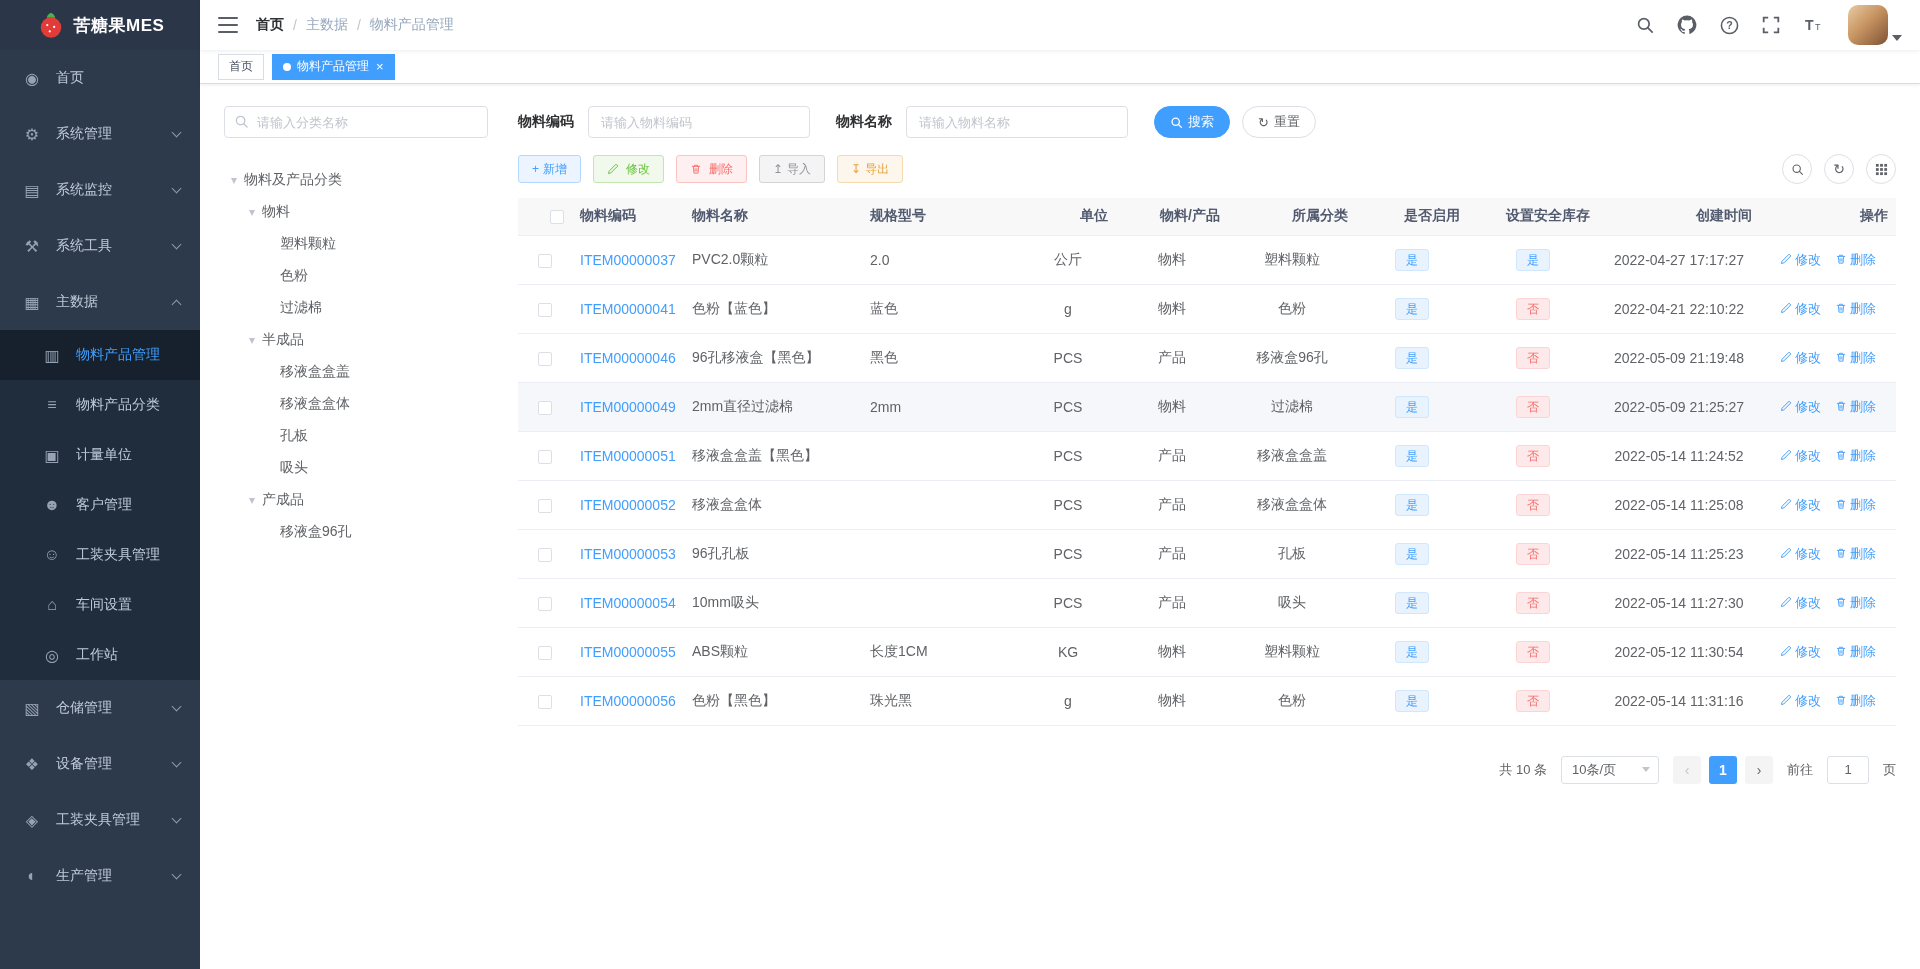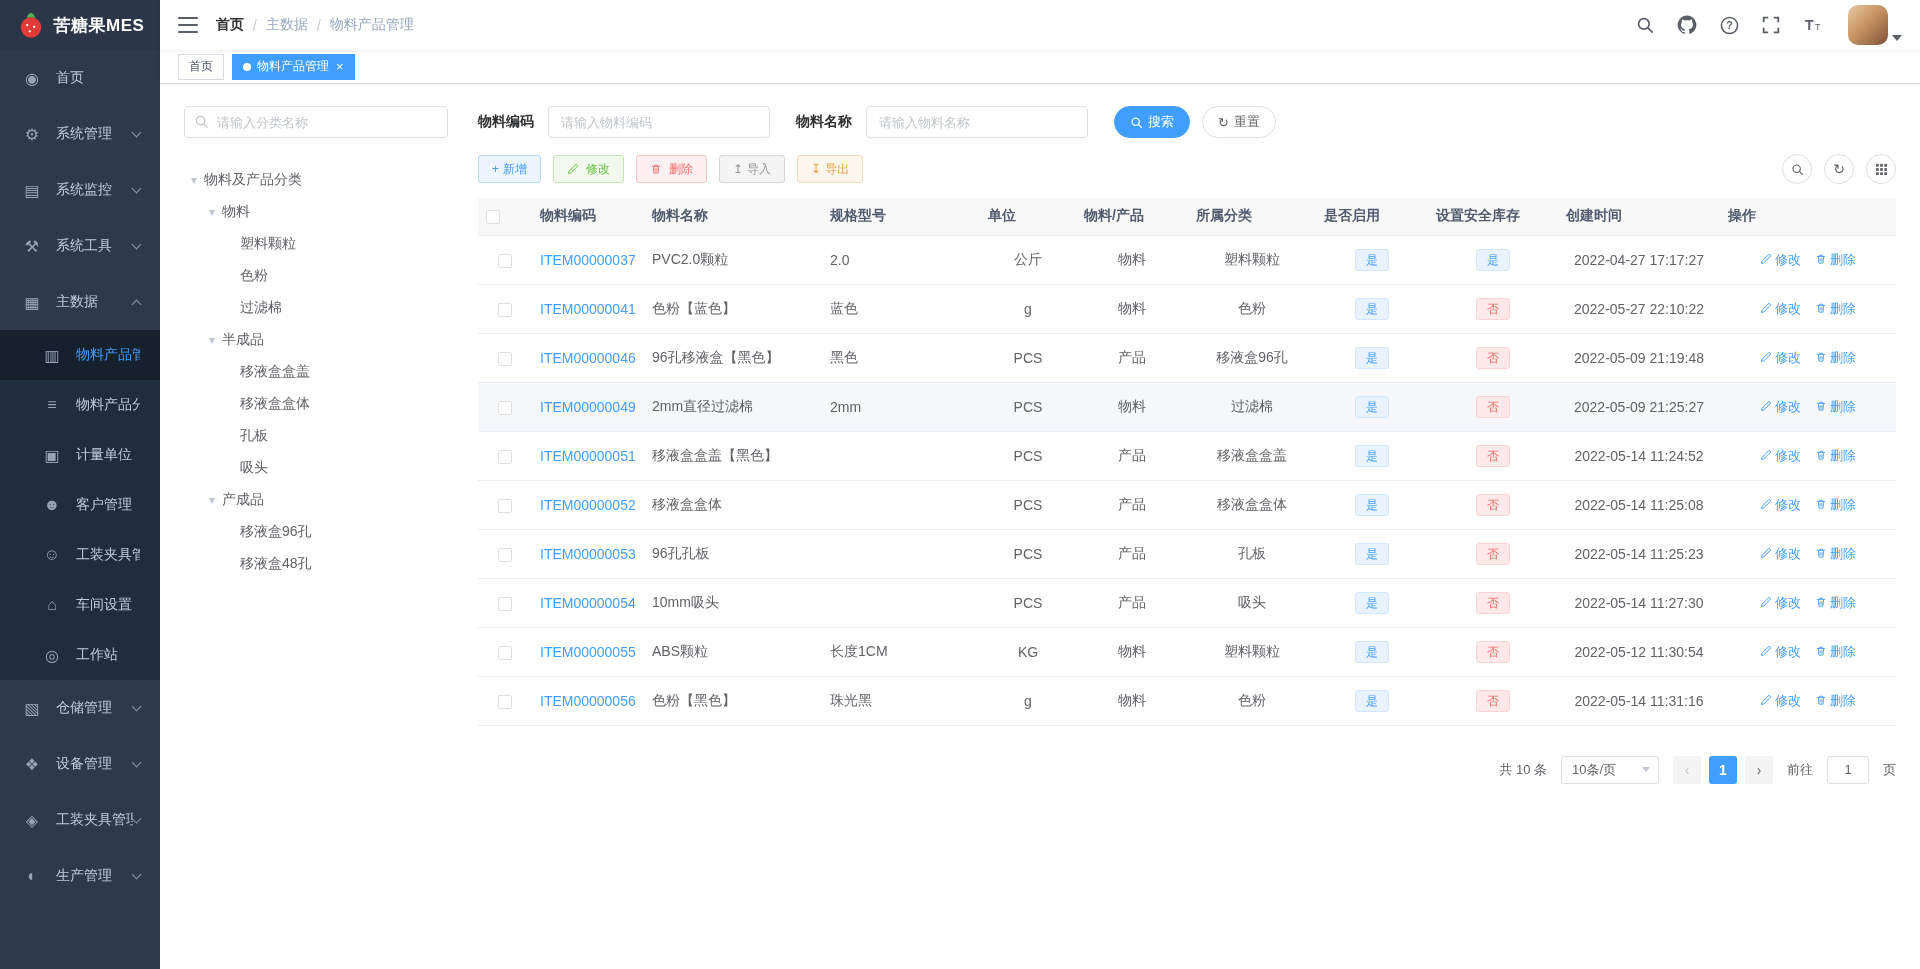--- a/index.html
+++ b/index.html
@@ -2,21 +2,21 @@
 <html><head>
 <meta charset="utf-8">
 <style>
   *{box-sizing:border-box;margin:0;padding:0}
   html,body{width:1920px;height:969px;overflow:hidden}
   body{font-family:"Liberation Sans","DejaVu Sans",sans-serif;font-size:14px;color:#303133;background:#fff;
        --accent:#409eff;--success:#67c23a;--danger:#f56c6c;--warning:#e6a23c;--info:#909399}
   .app{display:flex;width:100%;height:100%}
 
   
-  .sidebar{width:160px;height:100%;background:#2d3a4b;flex-shrink:0;color:#bfcbd9;overflow:hidden}
+  .sidebar{width:200px;height:100%;background:#2d3a4b;flex-shrink:0;color:#bfcbd9;overflow:hidden}
   .logo{height:50px;display:flex;align-items:center;justify-content:center;gap:8px;background:#2b3649}
   .logo-title{color:#fff;font-weight:700;font-size:17px;letter-spacing:.5px}
   .menu-item{height:56px;display:flex;align-items:center;padding:0 20px;cursor:pointer;font-size:14px;color:#bfcbd9}
   .mi-icon{width:24px;margin-right:12px;text-align:center;font-size:16px;color:#97a3b4;flex-shrink:0}
   .mi-label{white-space:nowrap;overflow:hidden}
   .chev{margin-left:auto;width:7px;height:7px;border-right:1.5px solid #8f9bab;border-bottom:1.5px solid #8f9bab;transform:rotate(45deg);margin-top:-4px}
   .chev.up{transform:rotate(-135deg);margin-top:4px}
   .submenu{background:#1f2d3d}
   .sub-item{height:50px;display:flex;align-items:center;padding:0 20px 0 40px;cursor:pointer;font-size:14px;color:#bfcbd9}
   .sub-item.active{color:var(--accent);background:#16212d}
@@ -68,21 +68,21 @@
   .mbtn{height:28px;padding:0 13px;border-radius:3px;font-size:12px;cursor:pointer;display:inline-flex;align-items:center;gap:4px;margin-right:12px;border:1px solid}
   .m-add{background:#ecf5ff;border-color:#b3d8ff;color:var(--accent)}
   .m-edit{background:#f0f9eb;border-color:#c2e7b0;color:var(--success)}
   .m-del{background:#fef0f0;border-color:#fbc4c4;color:var(--danger)}
   .m-imp{background:#f4f4f5;border-color:#d3d4d6;color:var(--info)}
   .m-exp{background:#fdf6ec;border-color:#f5dab1;color:var(--warning)}
   .tb-right{margin-left:auto;display:flex;align-items:center;gap:12px}
   .cbtn{width:30px;height:30px;border-radius:50%;border:1px solid #dcdfe6;background:#fff;color:#606266;cursor:pointer;display:inline-flex;align-items:center;justify-content:center;font-size:14px}
 
   table{width:100%;border-collapse:collapse;table-layout:fixed;font-size:14px}
-  thead th{background:#f8f8f9;color:#515a6e;font-weight:700;height:37px;padding:0 8px;border-bottom:1px solid #ebeef5;text-align:left;white-space:nowrap}
+  thead th{background:#f8f8f9;color:#515a6e;font-weight:700;height:37px;padding:0 8px;border-bottom:1px solid #ebeef5;text-align:right;white-space:nowrap}
   thead th.al{text-align:left}
   tbody td{height:49px;padding:0 8px;border-bottom:1px solid #ebeef5;color:#606266;text-align:center;white-space:nowrap;overflow:hidden}
   tbody td.al{text-align:left}
   tr.hl td{background:#f5f7fa}
   .checkbox{display:inline-block;width:14px;height:14px;border:1px solid #dcdfe6;border-radius:2px;background:#fff;cursor:pointer;vertical-align:middle}
   .code-link{color:var(--accent);cursor:pointer;text-decoration:none}
   .badge{display:inline-block;min-width:34px;padding:4px 8px;font-size:12px;line-height:1;border-radius:3px;cursor:pointer;border:1px solid}
   .b-yes{background:#e8f3fe;border-color:#d0e7fd;color:var(--accent)}
   .b-no{background:#fde9e9;border-color:#fbd5d5;color:var(--danger)}
   .act-link{color:var(--accent);font-size:13px;cursor:pointer;text-decoration:none;margin:0 7px;white-space:nowrap}
@@ -306,24 +306,20 @@
               <span class="tree-caret"></span>
               <span class="tree-label">吸头</span>
             </div>
             <div class="tree-node" style="padding-left: 18px;">
               <span class="tree-caret">▾</span>
               <span class="tree-label">产成品</span>
             </div>
             <div class="tree-node" style="padding-left: 36px;">
               <span class="tree-caret"></span>
               <span class="tree-label">移液盒96孔</span>
-            </div>
-            <div class="tree-node" style="padding-left: 36px;">
-              <span class="tree-caret"></span>
-              <span class="tree-label">移液盒48孔</span>
             </div>
           </div>
       </div>
 
       <div class="table-panel">
 
         <div class="filter-row">
           <label class="f-label">物料编码</label>
           <input class="f-input" placeholder="请输入物料编码" style="">
           <label class="f-label">物料名称</label>
@@ -444,21 +440,21 @@
               <tr class="row">
                 <td class="col-check"><span class="checkbox"></span></td>
                 <td class="al"><a class="code-link">ITEM00000041</a></td>
                 <td class="al">色粉【蓝色】</td>
                 <td class="al">蓝色</td>
                 <td>g</td>
                 <td>物料</td>
                 <td>色粉</td>
                 <td><span class="badge b-yes">是</span></td>
                 <td><span class="badge b-no">否</span></td>
-                <td>2022-05-27 22:10:22</td>
+                <td>2022-04-21 22:10:22</td>
                 <td><a class="act-link"><svg class="ai" viewBox="0 0 16 16">
                       <path d="M12.1 1.6l2.3 2.3L5 13.3l-3 .7.7-3z" fill="none" stroke="currentColor" stroke-width="1.3"></path>
                     </svg><span>修改</span></a><a class="act-link"><svg class="ai" viewBox="0 0 16 16">
                       <path d="M2.5 4.5h11M6 4.5V3h4v1.5M4.5 4.5l.8 9h5.4l.8-9M6.8 7v4.5M9.2 7v4.5" fill="none" stroke="currentColor" stroke-width="1.2"></path>
                     </svg><span>删除</span></a></td>
               </tr>
               <tr class="row">
                 <td class="col-check"><span class="checkbox"></span></td>
                 <td class="al"><a class="code-link">ITEM00000046</a></td>
                 <td class="al">96孔移液盒【黑色】</td>

